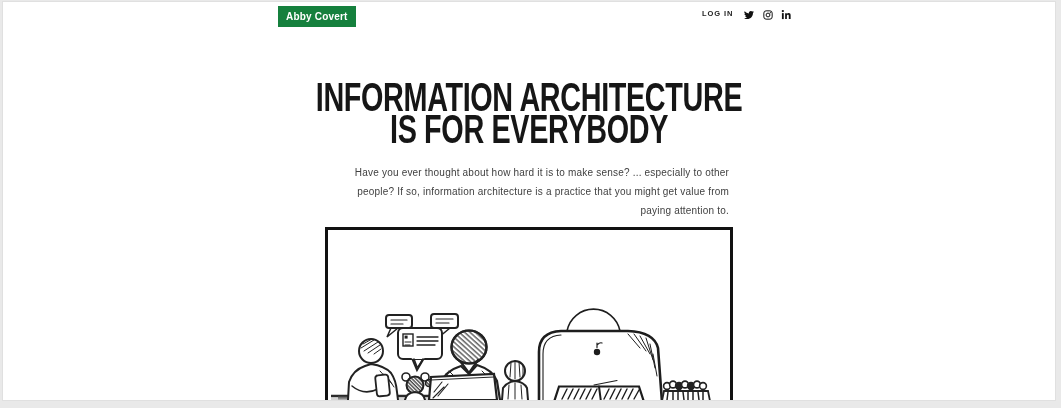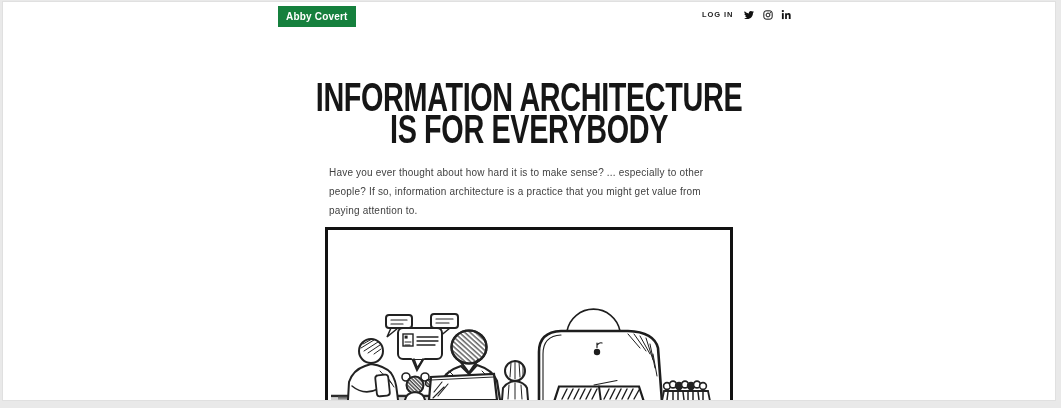--- a/index.html
+++ b/index.html
@@ -16,37 +16,37 @@
   .header{position:relative;height:30px;}
   .logo-badge{
     position:absolute;left:275px;top:4px;
     background:#15803d;color:#ffffff;
     font-size:10px;font-weight:bold;letter-spacing:.2px;
     padding:5px 8px 5px 8px;line-height:11px;cursor:pointer;border:none;
     font-family:"Liberation Sans",sans-serif;
   }
   .header-right{
     position:absolute;left:699px;top:7px;
-    display:flex;align-items:center;gap:8px;
+    display:flex;align-items:flex-start;gap:8px;
   }
   .login-link{
     font-size:7.5px;font-weight:600;letter-spacing:.9px;color:#222;
     text-decoration:none;line-height:10px;margin-right:2px;cursor:pointer;
   }
   .soc{display:inline-flex;align-items:center;justify-content:center;width:11px;height:11px;cursor:pointer;}
   .soc svg{display:block;}
   
   .hero-title{
     margin:0;padding-top:49px;text-align:center;color:#161616;
     font-size:40px;line-height:32px;font-weight:bold;letter-spacing:-.5px;
     transform:scaleX(.72);transform-origin:50% 0;
   }
   .hero-title span{display:block;}
   .hero-desc{
-    width:400px;margin:18px auto 0;text-align:left;
+    width:400px;margin:18px auto 0;text-align:right;
     font-size:10px;line-height:19px;letter-spacing:.2px;color:#414141;
   }
   
   .figure{
     width:402px;height:300px;margin:7px auto 0;
     border:3.5px solid #121212;background:#fff;overflow:hidden;
   }
   .figure svg{display:block;}
 </style>
 </head>

